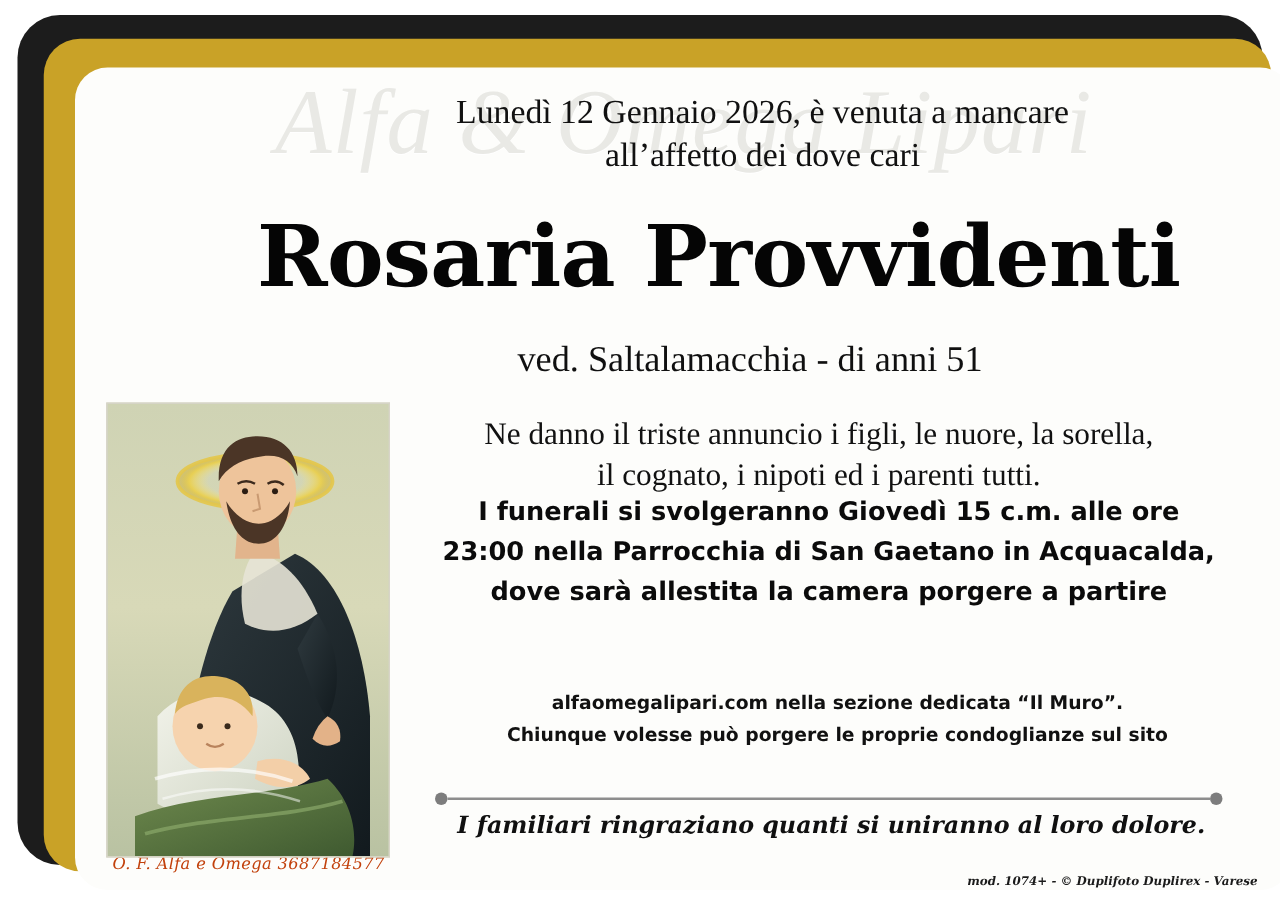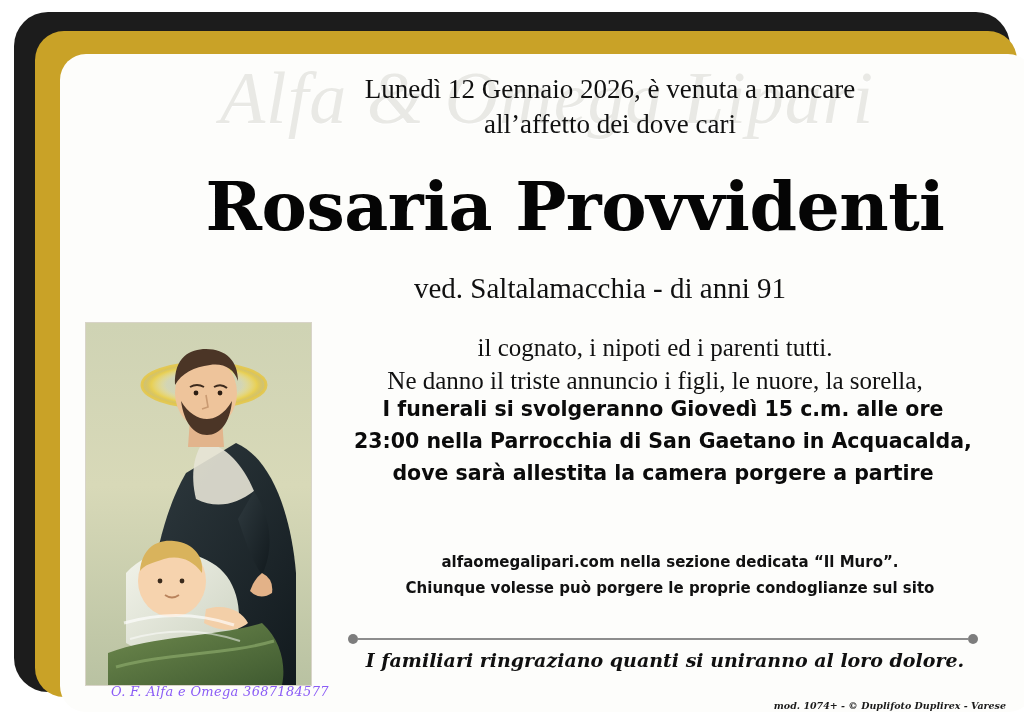--- a/index.html
+++ b/index.html
@@ -176,23 +176,22 @@
     font-size: 19px;
     color: #101010;
   }
   .agency {
     position: absolute;
     left: 30px;
     top: 630px;
     font-family: "DejaVu Serif", serif;
     font-style: italic;
     font-size: 13px;
-    color: #8b5cf6;
+    color: #c2410c;
     letter-spacing: 0.3px;
-    margin-left: 21px;
   }
   
   .picture {
     position: absolute;
     left: 25px;
     top: 268px;
     width: 225px;
     height: 362px;
     border: 1px solid #d8d4c8;
     background: #cfd5c0;
@@ -224,25 +223,25 @@
 
         <div class="content">
 
           <div class="lead">
             <div>Lunedì 12 Gennaio 2026, è venuta a mancare</div>
             <div>all’affetto dei dove cari</div>
           </div>
 
           <div class="name">Rosaria Provvidenti</div>
 
-          <div class="subname">ved. Saltalamacchia - di anni 91</div>
+          <div class="subname">ved. Saltalamacchia - di anni 51</div>
 
           <div class="announce">
+            <div>Ne danno il triste annuncio i figli, le nuore, la sorella,</div>
             <div>il cognato, i nipoti ed i parenti tutti.</div>
-            <div>Ne danno il triste annuncio i figli, le nuore, la sorella,</div>
           </div>
 
           <div class="funeral">
             <div>I funerali si svolgeranno Giovedì 15 c.m. alle ore</div>
             <div>23:00 nella Parrocchia di San Gaetano in Acquacalda,</div>
             <div>dove sarà allestita la camera porgere a partire</div>
           </div>
 
           <div class="website">
             <div>alfaomegalipari.com nella sezione dedicata “Il Muro”.</div>

